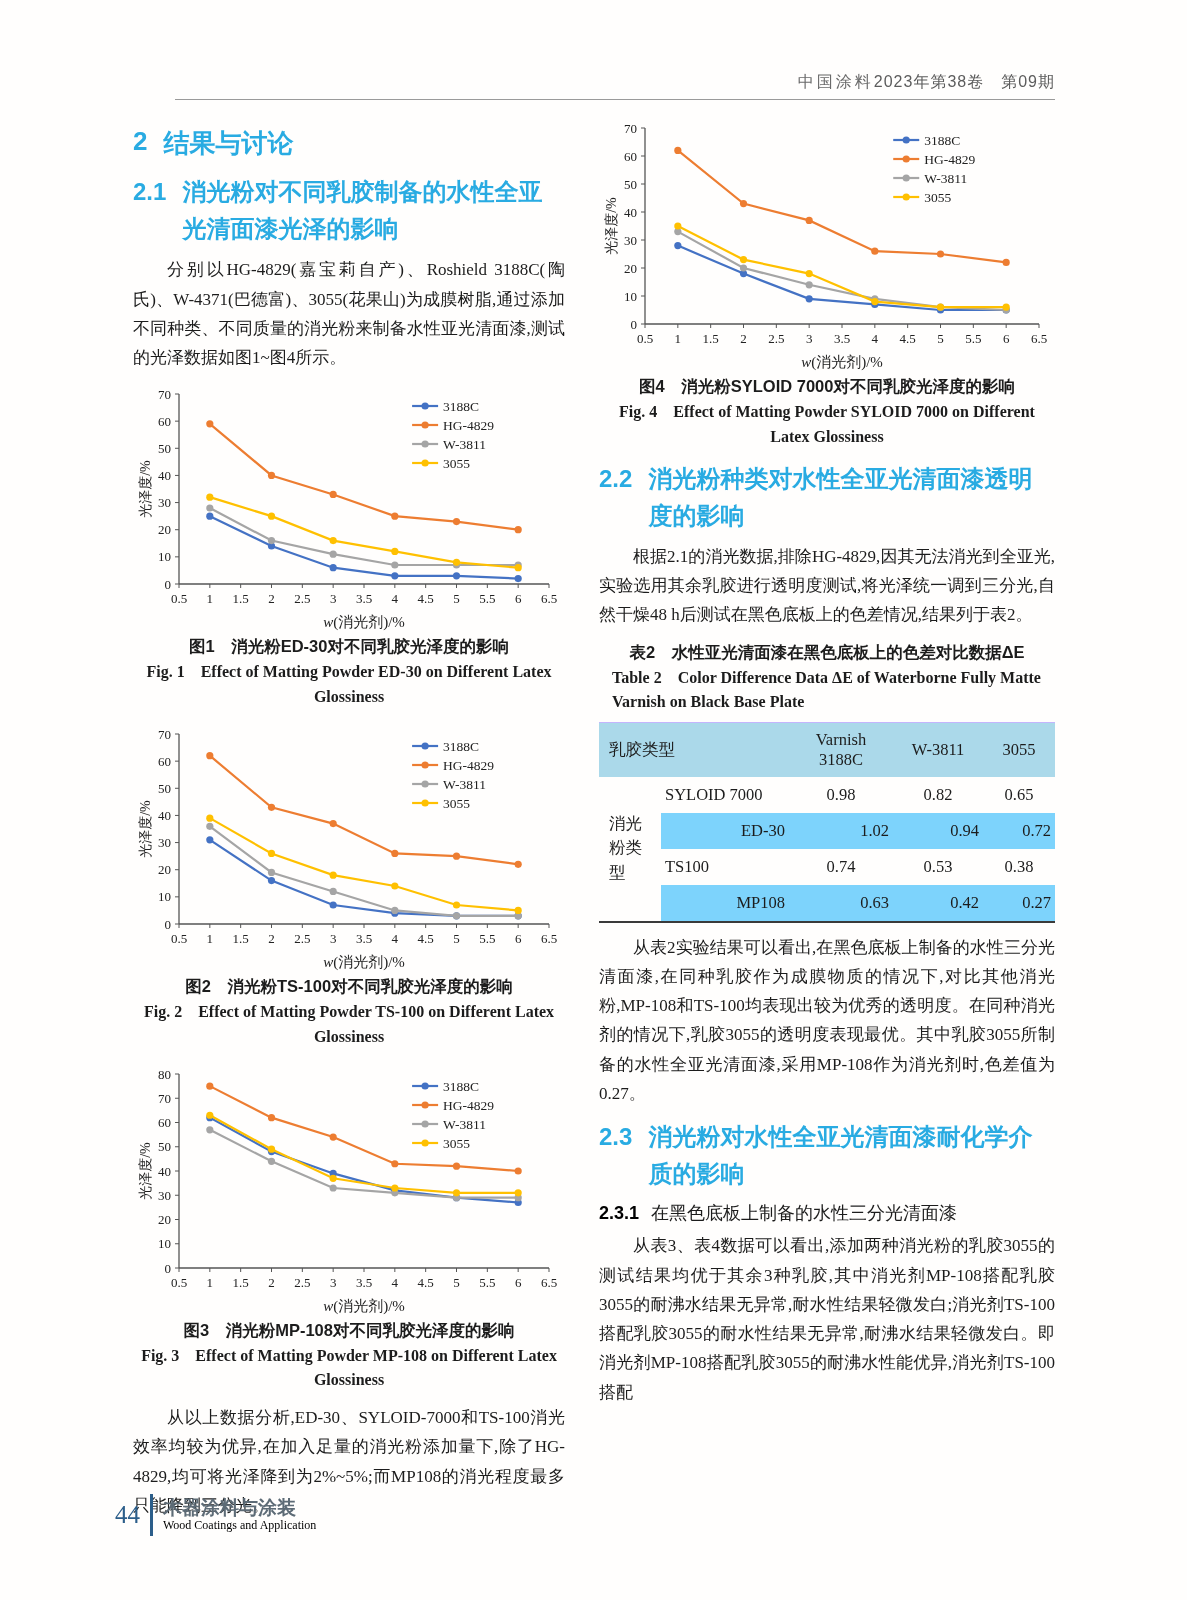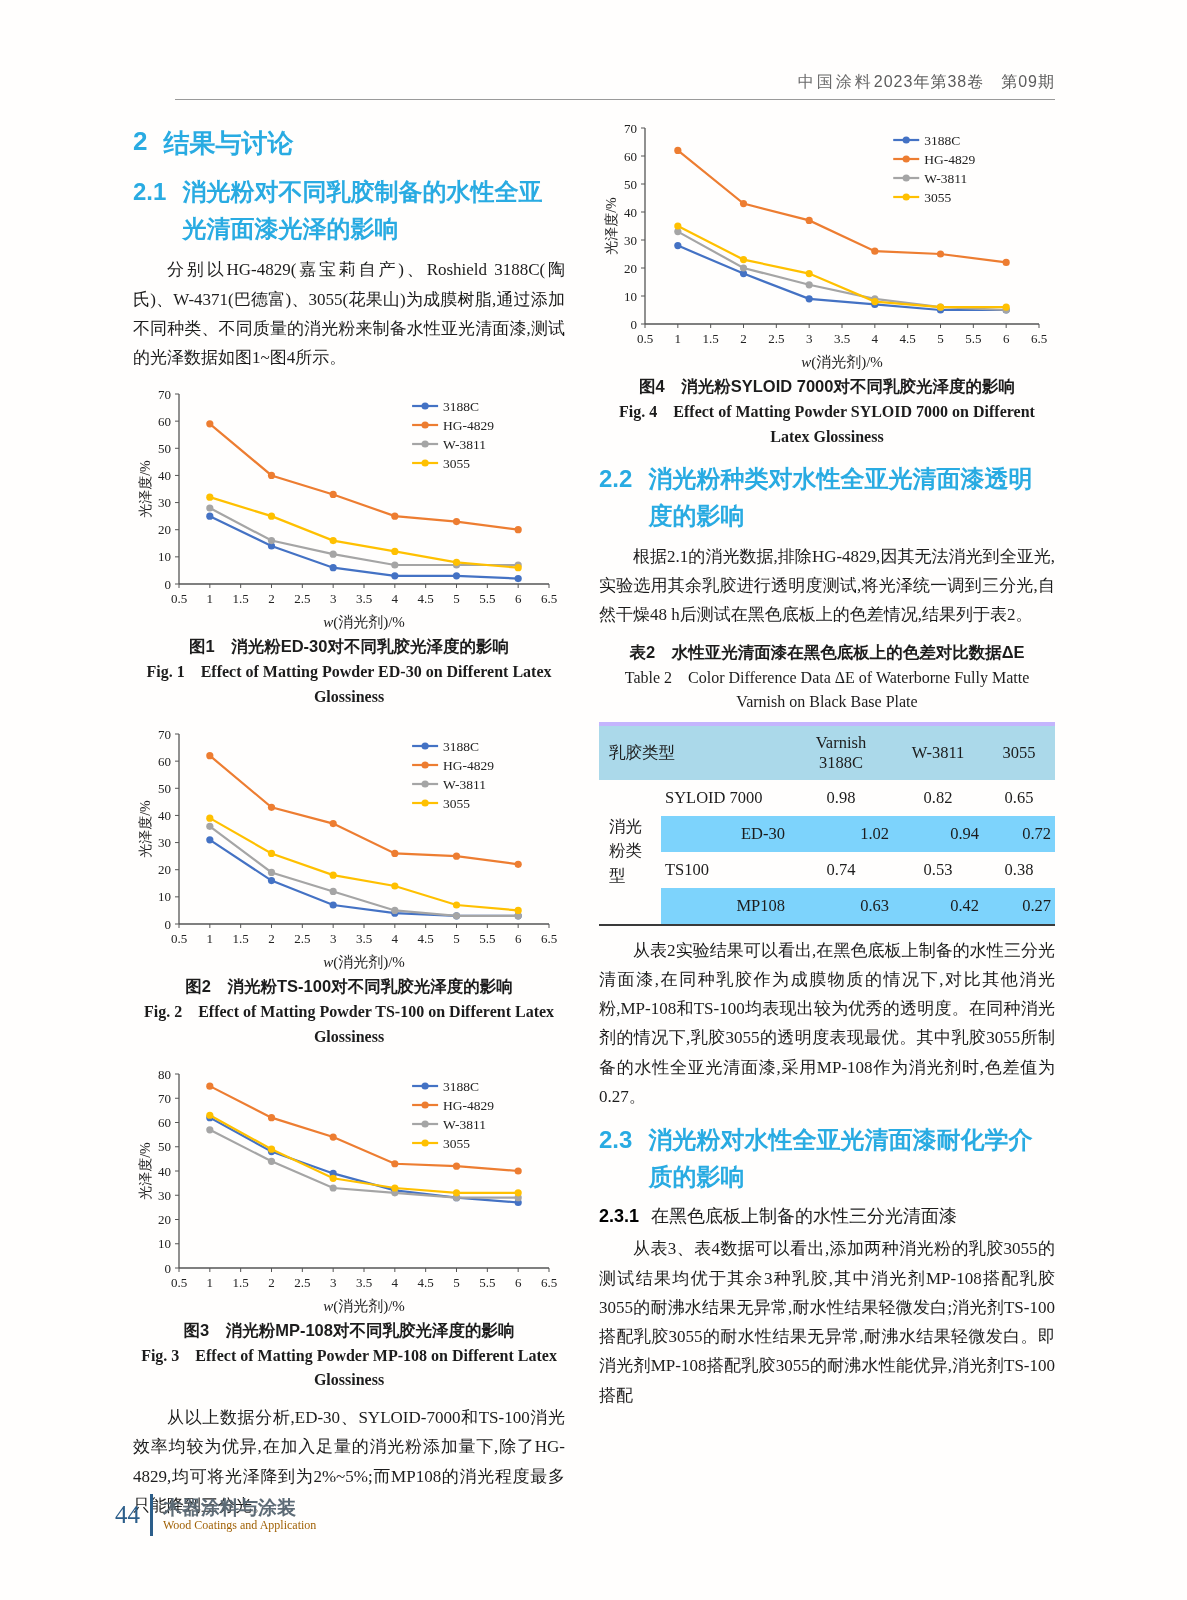--- a/index.html
+++ b/index.html
@@ -34,39 +34,39 @@
   
   .figure { margin-top:8px; }
   .figure svg { display:block; }
   .cap-zh { text-align:center; font-family:"Liberation Sans","DejaVu Sans",sans-serif;
     font-weight:bold; font-size:16.5px; margin-top:4px; }
   .cap-en { text-align:center; font-family:"Liberation Serif","DejaVu Serif",serif;
     font-weight:bold; font-size:16px; line-height:1.55; margin:2px auto 10px; max-width:420px; }
   
   .tbl-title-zh { text-align:center; font-family:"Liberation Sans","DejaVu Sans",sans-serif;
     font-weight:bold; font-size:16.5px; margin-top:12px; }
-  .tbl-title-en { text-align:center; font-weight:normal; font-size:16px; line-height:1.5;
+  .tbl-title-en { text-align:left; font-weight:bold; font-size:16px; line-height:1.5;
     margin:2px auto 8px; max-width:430px; }
   table.t2 { width:100%; border-collapse:collapse; table-layout:fixed;
-    border-top:4px solid #c4b5fd; border-bottom:2px solid #3a3a3a; font-size:16.5px; }
+    border-top:1px solid #c4b5fd; border-bottom:2px solid #3a3a3a; font-size:16.5px; }
   table.t2 col.c1 { width:62px; } table.t2 col.c2 { width:128px; }
   table.t2 col.c3 { width:104px; } table.t2 col.c4 { width:90px; } table.t2 col.c5 { width:72px; }
   table.t2 thead th { background:#ABD9EA; font-weight:normal; padding:7px 4px; vertical-align:middle; }
   table.t2 thead th.lat { text-align:left; padding-left:10px; }
   table.t2 td { padding:8px 4px; text-align:center; vertical-align:middle; }
   table.t2 td.rowhead { text-align:left; padding-left:10px; background:#fffefd; line-height:1.5; }
   table.t2 td.name { text-align:left; padding-left:4px; }
   table.t2 tr.band td.bandable { background:#7dd3fc;text-align:right; }
   
   .pgfooter { position:absolute; left:115px; top:1494px; display:flex; align-items:center; gap:10px; }
   .pgfooter .pageno { font-size:25px; color:#2C5E8A; font-family:"Liberation Serif","DejaVu Serif",serif; }
   .pgfooter .vbar { width:3px; height:42px; background:#2C5E8A; }
   .pgfooter .ft-zh { font-family:"Liberation Sans","DejaVu Sans",sans-serif; font-weight:bold;
     font-size:19px; color:#5d6b76; line-height:1.15; }
-  .pgfooter .ft-en { font-family:"Liberation Serif","DejaVu Serif",serif; font-size:12px; color:#a16207; }
+  .pgfooter .ft-en { font-family:"Liberation Serif","DejaVu Serif",serif; font-size:12px; color:#000000; }
 </style>
 </head>
 <body>
 
 <div class="page">
   <div class="inner">
 
     <div class="pgheader">
       <span class="journal">中国涂料</span>
       <span class="issue">2023年第38卷　第09期</span>

